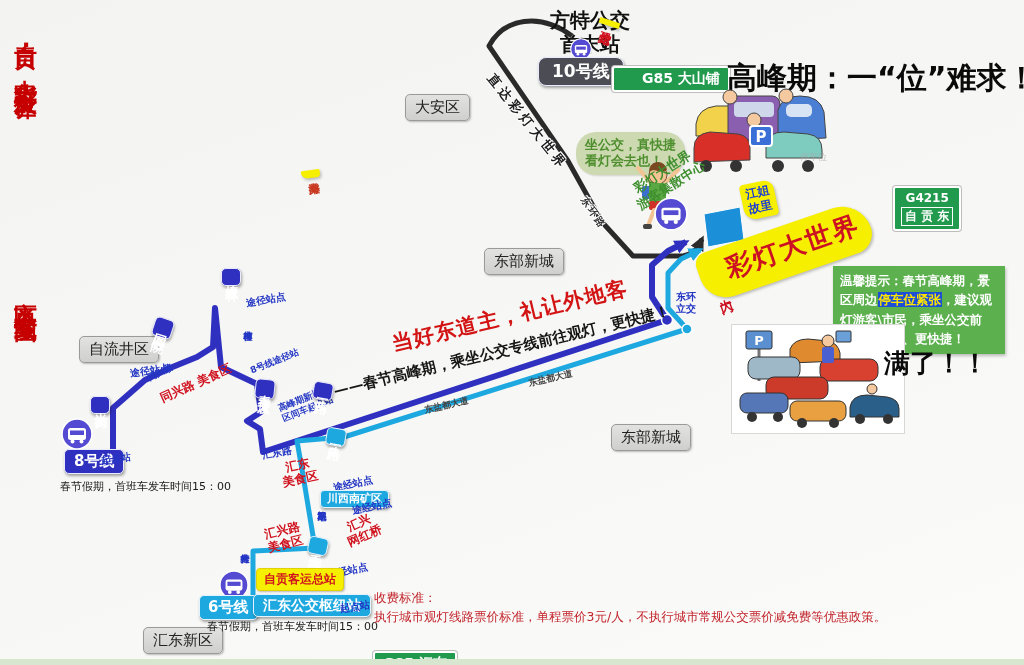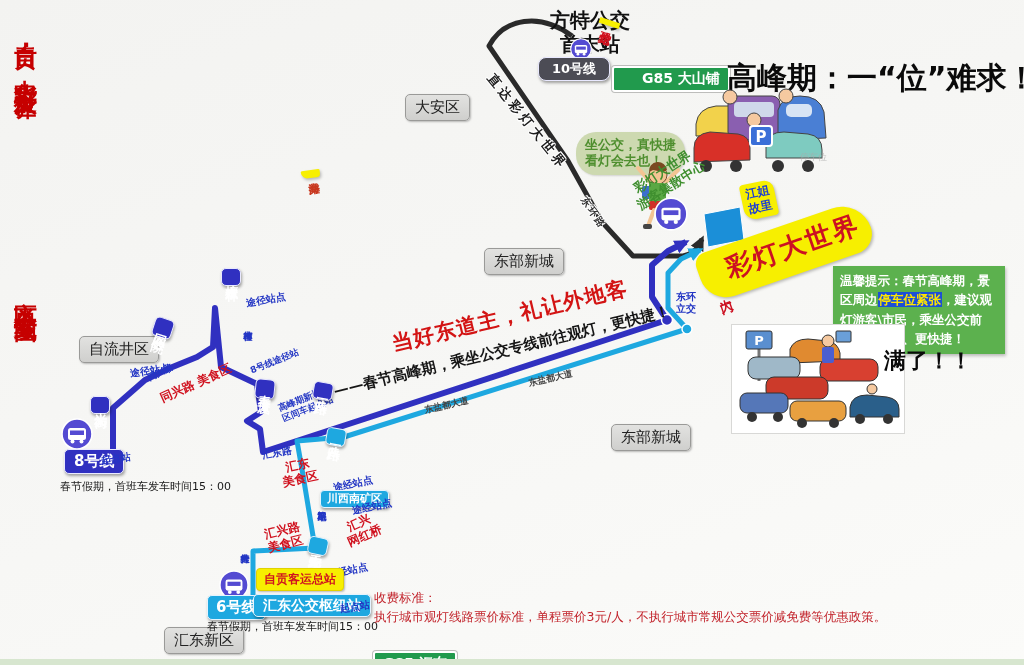--- a/index.html
+++ b/index.html
@@ -6,21 +6,21 @@
   .stage{position:relative;width:1024px;height:665px;margin:0 auto;overflow:hidden;
          background:linear-gradient(160deg,#f3f3f1 0%,#f7f7f5 55%,#fbfbf9 100%);}
   .abs{position:absolute;}
   .v{writing-mode:vertical-rl;text-orientation:upright;}
   .map-title{color:#c60000;font-weight:bold;font-size:23px;letter-spacing:3px;line-height:1;}
   .bdg{background:#3030c0;color:#fff;font-weight:bold;border-radius:5px;
        border:1px solid #e9e9ff;box-shadow:1px 2px 3px rgba(0,0,0,.35);text-align:center;line-height:1.1;}
   .bdg.vb{writing-mode:vertical-rl;text-orientation:upright;padding:5px 2px;font-size:13px;letter-spacing:2px;}
   .bdg.hb{padding:3px 9px;font-size:15px;}
   .bdg.lt{background:#1ea8e0;border-color:#e4f4ff;}
-  .bdg.gray10{background:#4c4c55;font-size:13px;padding:4px 13px;border-radius:8px;}
+  .bdg.gray10{background:#4c4c55;font-size:17px;padding:4px 13px;border-radius:8px;}
   .region{background:linear-gradient(180deg,#e2e2e0,#cfcfcd);border:1px solid #9a9a98;border-radius:5px;
           padding:3px 9px;font-size:15px;color:#222;font-family:"Liberation Serif",serif;
           box-shadow:1px 1px 2px rgba(0,0,0,.25);white-space:nowrap;}
   .gsign{background:#219a4d;color:#fff;font-weight:bold;border:2px solid #fff;border-radius:3px;
          padding:2px 8px;font-size:14px;box-shadow:0 0 0 1px #bdbdbb;white-space:nowrap;}
   .sb{color:#2336c4;font-size:10px;font-weight:bold;white-space:nowrap;}
   .rl{color:#d0121f;font-size:12px;font-weight:bold;white-space:nowrap;line-height:1.15;text-align:center;}
   .yblob{background:#f7ef00;box-shadow:1px 2px 3px rgba(0,0,0,.25);}
   .sched{color:#1a1a1a;font-size:11px;white-space:nowrap;}
   .outline-w{text-shadow:-1px 0 #fff,1px 0 #fff,0 -1px #fff,0 1px #fff,1px 1px #fff,-1px -1px #fff;}
@@ -110,20 +110,24 @@
       <path d="M76,60 q2,-12 18,-12 l24,2 q14,2 14,16 l0,8 -56,0 z" fill="#7ecbc0" stroke="#444"></path>
       <circle cx="88" cy="82" r="6" fill="#333"></circle>
         <circle cx="118" cy="82" r="6" fill="#333"></circle>
       <circle cx="64" cy="36" r="7" fill="#f5c9a0" stroke="#444"></circle>
       <rect x="60" y="42" width="22" height="20" rx="3" fill="#3a6fd8" stroke="#fff" stroke-width="2"></rect>
       <text x="71" y="58" font-size="15" fill="#fff" text-anchor="middle" font-weight="bold">P</text>
       <text x="110" y="76" font-size="9" fill="#aaa" opacity="0.7">停车位</text>
     </svg>
   </div>
 
+  <div class="abs gsign" style="left:893px;top:186px;padding:3px 6px;text-align:center;">
+    <div style="font-size:12px;">G4215</div>
+    <div style="font-size:12px;border:1px solid #fff;padding:0 3px;margin-top:2px;">自 贡 东</div>
+  </div>
 
   <div class="abs bubble" style="left:576px;top:132px;">
     <div>坐公交，真快捷</div>
       <div>看灯会去也！！</div>
   </div>
 
   <div class="abs" style="left:612px;top:160px;width:86px;height:76px;">
     <svg viewBox="0 0 86 76" width="86" height="76">
       <path d="M38,22 L26,8" stroke="#f3c493" stroke-width="4" stroke-linecap="round"></path>
       <path d="M54,22 L66,10" stroke="#f3c493" stroke-width="4" stroke-linecap="round"></path>
@@ -187,27 +191,27 @@
       <circle cx="96" cy="16" r="6" fill="#f5c9a0" stroke="#333"></circle>
       <rect x="90" y="22" width="12" height="16" rx="2" fill="#4a5fd0"></rect>
       <rect x="104" y="6" width="15" height="11" rx="1" fill="#6a9fd8" stroke="#333"></rect>
       <circle cx="140" cy="64" r="5" fill="#f5c9a0" stroke="#333"></circle>
       <path d="M118,82 q2,-12 17,-12 l20,2 q12,2 12,12 l0,8 -49,0 z" fill="#2a5f8a" stroke="#333"></path>
       <circle cx="128" cy="94" r="5" fill="#333"></circle>
         <circle cx="156" cy="94" r="5" fill="#333"></circle>
     </svg>
   </div>
 
-  <div class="abs" style="left:884px;top:346px;font-size:22px;font-weight:bold;color:#0a0a0a;white-space:nowrap;">满了！！</div>
+  <div class="abs" style="left:884px;top:346px;font-size:26px;font-weight:bold;color:#0a0a0a;white-space:nowrap;">满了！！</div>
 
   <div class="abs region" style="left:405px;top:94px;">大安区</div>
   <div class="abs region" style="left:484px;top:248px;">东部新城</div>
   <div class="abs region" style="left:611px;top:424px;">东部新城</div>
   <div class="abs region" style="left:79px;top:336px;">自流井区</div>
-  <div class="abs region" style="left:143px;top:627px;margin-left:21px;">汇东新区</div>
+  <div class="abs region" style="left:143px;top:627px;">汇东新区</div>
 
   <div class="abs" style="left:392px;top:330px;transform:rotate(-13.5deg);transform-origin:0 50%;color:#d31414;font-weight:bold;font-size:21px;letter-spacing:1px;white-space:nowrap;">当好东道主，礼让外地客</div>
   <div class="abs" style="left:334px;top:382px;transform:rotate(-13.5deg);transform-origin:0 50%;color:#151515;font-weight:bold;font-size:15px;white-space:nowrap;">——春节高峰期，乘坐公交专线前往观灯，更快捷！</div>
 
   <div class="abs" style="left:424px;top:399px;transform:rotate(-13deg);font-size:9px;color:#444;font-weight:bold;">东盐都大道</div>
   <div class="abs" style="left:528px;top:372px;transform:rotate(-13deg);font-size:9px;color:#444;font-weight:bold;">东盐都大道</div>
 
   <div class="abs sb" style="left:676px;top:291px;text-align:center;line-height:1.2;">
     <div>东环</div>
       <div>立交</div>
@@ -279,21 +283,21 @@
 
   <div class="abs" style="left:219px;top:570px;width:30px;height:30px;">
     <svg viewBox="0 0 32 32" width="30" height="30">
         <circle cx="16" cy="16" r="15" fill="#544bd2" stroke="#fff" stroke-width="1.6"></circle>
         <rect x="7" y="10" width="18" height="12" rx="2.5" fill="#fff"></rect>
         <rect x="9" y="12.5" width="14" height="4.5" fill="#544bd2"></rect>
         <circle cx="11.5" cy="23.5" r="2" fill="#fff"></circle>
         <circle cx="20.5" cy="23.5" r="2" fill="#fff"></circle>
       </svg>
   </div>
-  <div class="abs bdg hb lt" style="left:207px;top:595px;padding-left:8px;">6号线</div>
+  <div class="abs bdg hb lt" style="left:199px;top:595px;padding-left:8px;">6号线</div>
   <div class="abs bdg hb lt" style="left:253px;top:594px;font-size:14px;">汇东公交枢纽站</div>
   <div class="abs sb" style="left:340px;top:600px;transform:rotate(-8deg);">起点站</div>
   <div class="abs sched" style="left:207px;top:619px;">春节假期，首班车发车时间15：00</div>
 
   <div class="abs" style="left:374px;top:588px;color:#c2242c;font-size:12.5px;line-height:1.55;white-space:nowrap;">
     <div>收费标准：</div>
       <div>执行城市观灯线路票价标准，单程票价3元/人，不执行城市常规公交票价减免费等优惠政策。</div>
   </div>
 
   <div class="abs gsign" style="left:373px;top:637px;margin-top:14px;">G85 汇东</div>

